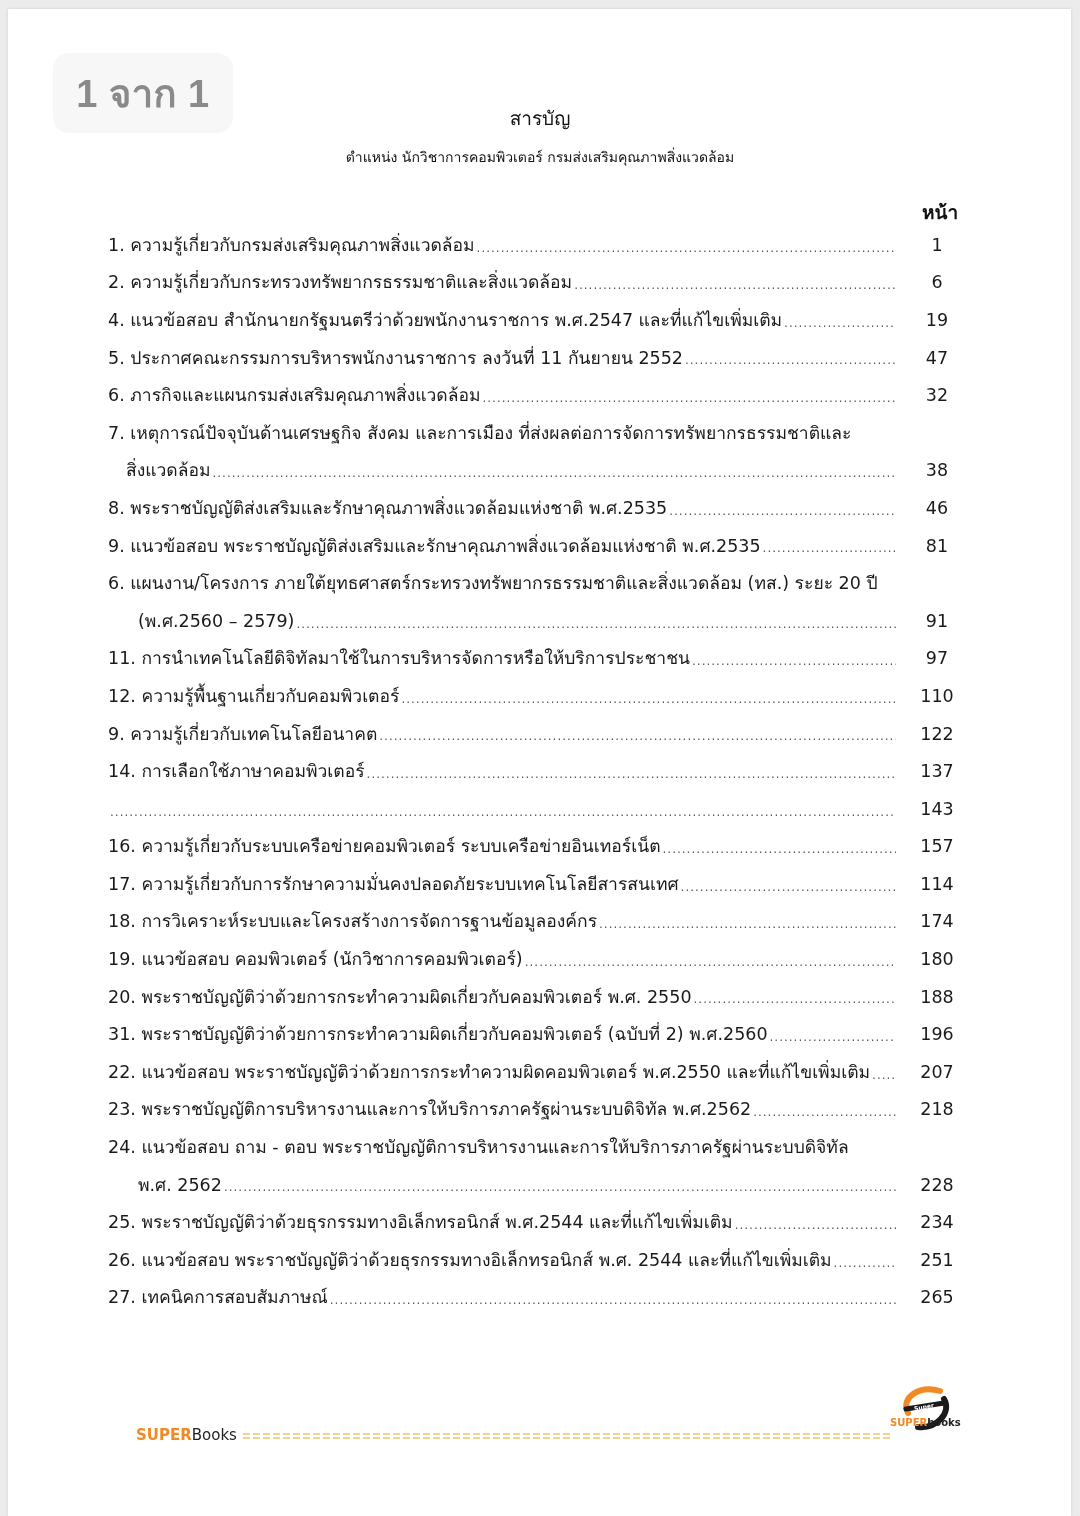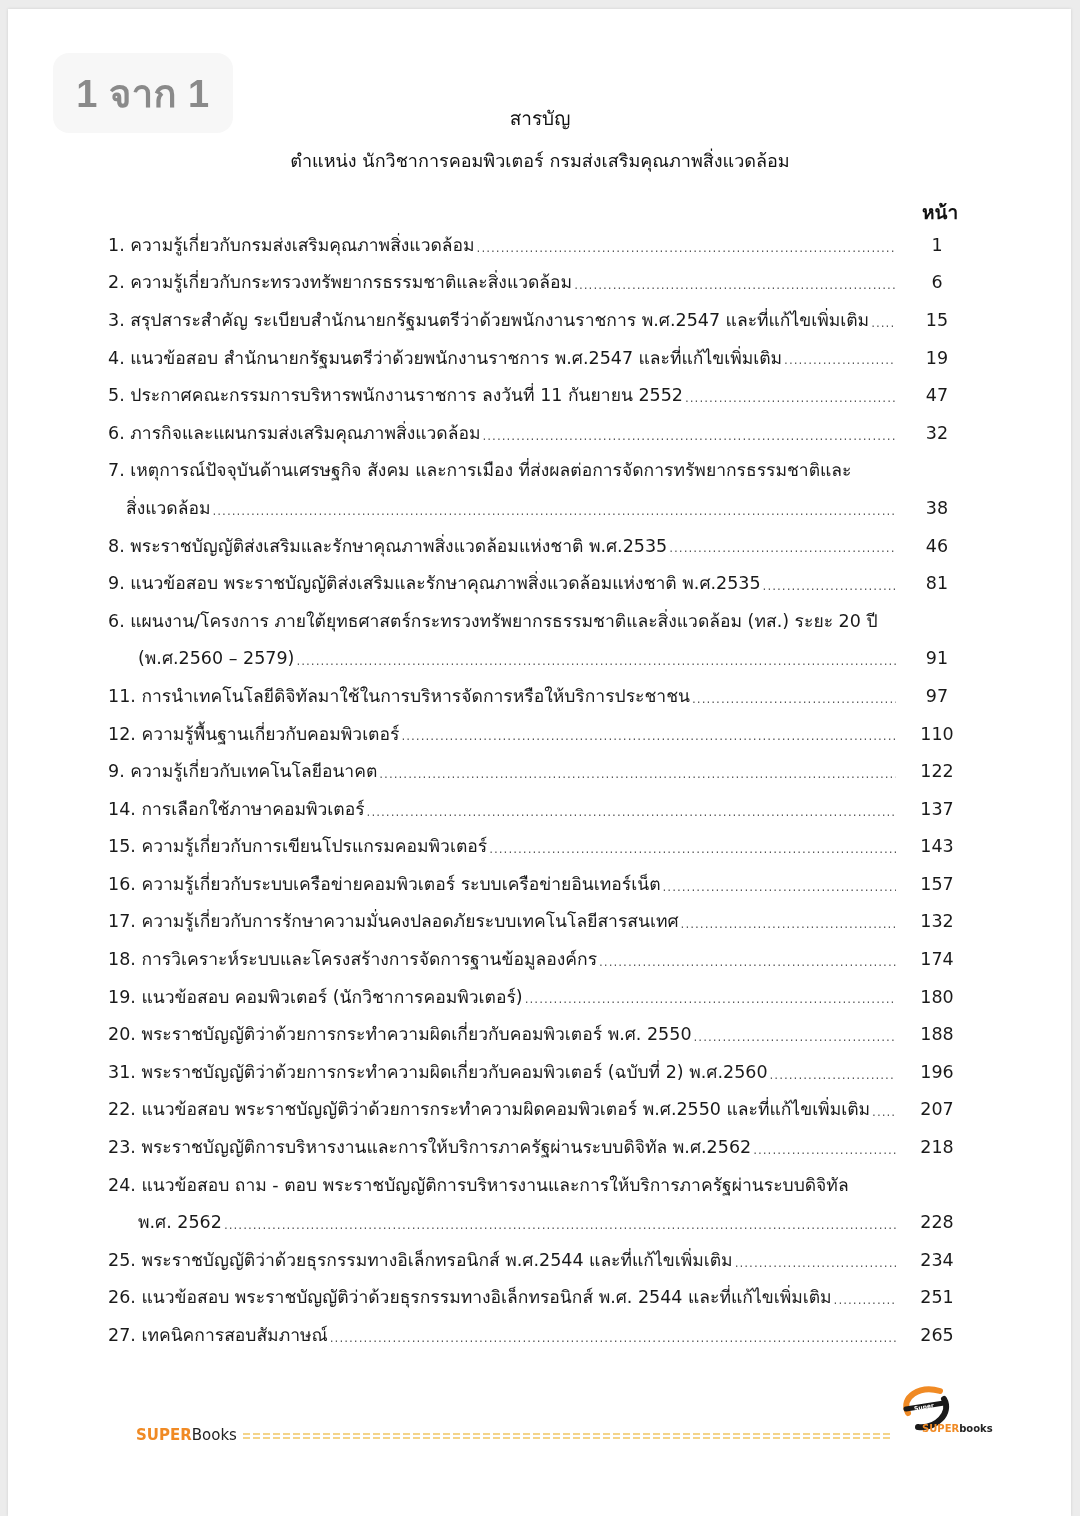--- a/index.html
+++ b/index.html
@@ -48,21 +48,21 @@
     .doc-title {
       position: absolute;
       left: 0;
       width: 1080px;
       text-align: center;
       font-weight: normal;
       color: #111;
       font-family: "DejaVu Sans", sans-serif;
     }
     .doc-title.t1 { top: 103px; font-size: 19px; }
-    .doc-title.t2 { top: 146px; font-size: 18px; }
+    .doc-title.t2 { top: 146px; font-size: 14px; }
     .page-col-header {
       position: absolute;
       left: 905px;
       width: 70px;
       top: 197px;
       text-align: center;
       font-weight: bold;
       font-size: 19px;
       color: #111;
     }
@@ -150,26 +150,25 @@
     .logo {
       position: absolute;
       left: 886px;
       top: 1383px;
       width: 80px;
       height: 62px;
     }
     .logo .logo-text {
       position: absolute;
       left: 4px;
-      top: 40px;
+      top: 34px;
       font-size: 10px;
       font-weight: bold;
       font-family: "DejaVu Sans", sans-serif;
       letter-spacing: 0px;
-      margin-left: 32px;
     }
     .logo .logo-text .s { color: #f08a24; }
     .logo .logo-text .b { color: #222; }
   </style>
 </head>
 <body>
 
 <div class="viewer">
   <div class="page"></div>
 
@@ -185,25 +184,20 @@
         <span class="txt"><span>1.</span> <span>ความรู้เกี่ยวกับกรมส่งเสริมคุณภาพสิ่งแวดล้อม</span></span>
         <span class="dots"></span>
         <span class="pg">1</span>
       </div>
       <div class="toc-line">
         <span class="txt"><span>2.</span> <span>ความรู้เกี่ยวกับกระทรวงทรัพยากรธรรมชาติและสิ่งแวดล้อม</span></span>
         <span class="dots"></span>
         <span class="pg">6</span>
       </div>
       <div class="toc-line">
-        <span class="txt"><span>3.</span> <span>สรุปสาระสำคัญ ระเบียบสำนักนายกรัฐมนตรีว่าด้วยพนักงานราชการ พ.ศ.2547 และที่แก้ไขเพิ่มเติม</span></span>
-        <span class="dots"></span>
-        <span class="pg">15</span>
-      </div>
-      <div class="toc-line">
         <span class="txt"><span>4.</span> <span>แนวข้อสอบ สำนักนายกรัฐมนตรีว่าด้วยพนักงานราชการ พ.ศ.2547 และที่แก้ไขเพิ่มเติม</span></span>
         <span class="dots"></span>
         <span class="pg">19</span>
       </div>
       <div class="toc-line">
         <span class="txt"><span>5.</span> <span>ประกาศคณะกรรมการบริหารพนักงานราชการ ลงวันที่ 11 กันยายน 2552</span></span>
         <span class="dots"></span>
         <span class="pg">47</span>
       </div>
       <div class="toc-line">
@@ -253,33 +247,32 @@
         <span class="txt"><span>9.</span> <span>ความรู้เกี่ยวกับเทคโนโลยีอนาคต</span></span>
         <span class="dots"></span>
         <span class="pg">122</span>
       </div>
       <div class="toc-line">
         <span class="txt"><span>14.</span> <span>การเลือกใช้ภาษาคอมพิวเตอร์</span></span>
         <span class="dots"></span>
         <span class="pg">137</span>
       </div>
       <div class="toc-line">
-        <span class="txt"><span>15.</span> <span>ความรู้เกี่ยวกับการเขียนโปรแกรมคอมพิวเตอร์</span></span>
         <span class="dots"></span>
         <span class="pg">143</span>
       </div>
       <div class="toc-line">
         <span class="txt"><span>16.</span> <span>ความรู้เกี่ยวกับระบบเครือข่ายคอมพิวเตอร์ ระบบเครือข่ายอินเทอร์เน็ต</span></span>
         <span class="dots"></span>
         <span class="pg">157</span>
       </div>
       <div class="toc-line">
         <span class="txt"><span>17.</span> <span>ความรู้เกี่ยวกับการรักษาความมั่นคงปลอดภัยระบบเทคโนโลยีสารสนเทศ</span></span>
         <span class="dots"></span>
-        <span class="pg">132</span>
+        <span class="pg">114</span>
       </div>
       <div class="toc-line">
         <span class="txt"><span>18.</span> <span>การวิเคราะห์ระบบและโครงสร้างการจัดการฐานข้อมูลองค์กร</span></span>
         <span class="dots"></span>
         <span class="pg">174</span>
       </div>
       <div class="toc-line">
         <span class="txt"><span>19.</span> <span>แนวข้อสอบ คอมพิวเตอร์ (นักวิชาการคอมพิวเตอร์)</span></span>
         <span class="dots"></span>
         <span class="pg">180</span>

